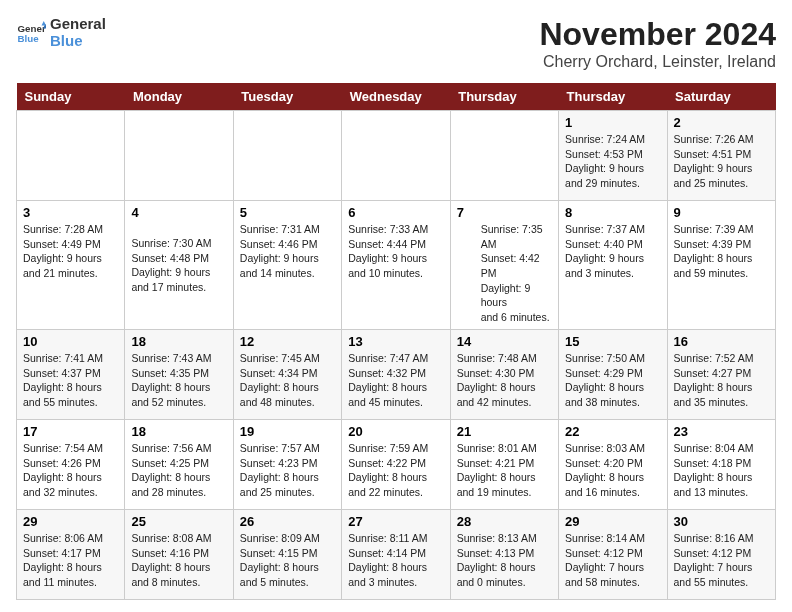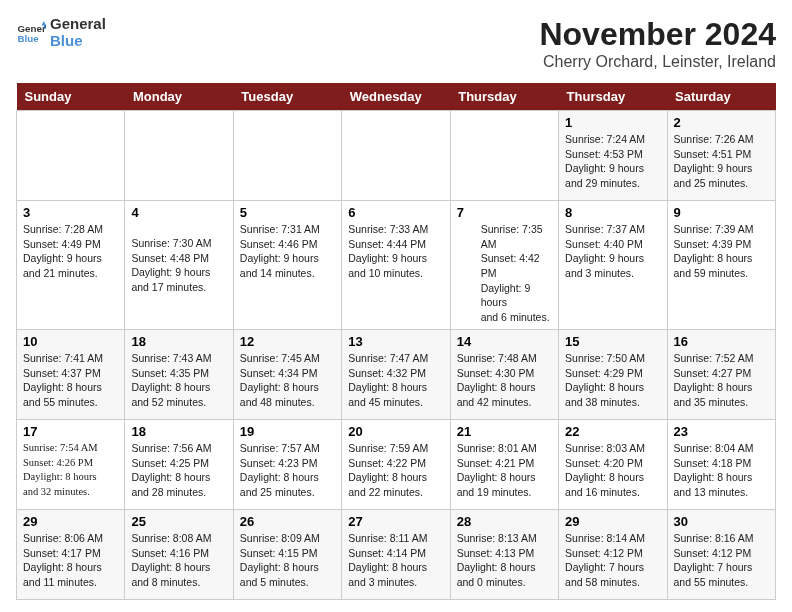--- a/index.html
+++ b/index.html
@@ -231,21 +231,21 @@
           <span class="day-num">16</span>
           <div class="day-info" style="white-space: pre-line;">Sunrise: 7:52 AM
 Sunset: 4:27 PM
 Daylight: 8 hours
 and 35 minutes.</div>
         </td>
       </tr>
       <tr>
         <td>
           <span class="day-num">17</span>
-          <div class="day-info" style="white-space: pre-line; font-family: Liberation Serif, serif;">Sunrise: 7:54 AM
+          <div class="day-info" style="white-space: pre-line;">Sunrise: 7:54 AM
 Sunset: 4:26 PM
 Daylight: 8 hours
 and 32 minutes.</div>
         </td>
         <td>
           <span class="day-num">18</span>
           <div class="day-info" style="white-space: pre-line;">Sunrise: 7:56 AM
 Sunset: 4:25 PM
 Daylight: 8 hours
 and 28 minutes.</div>

